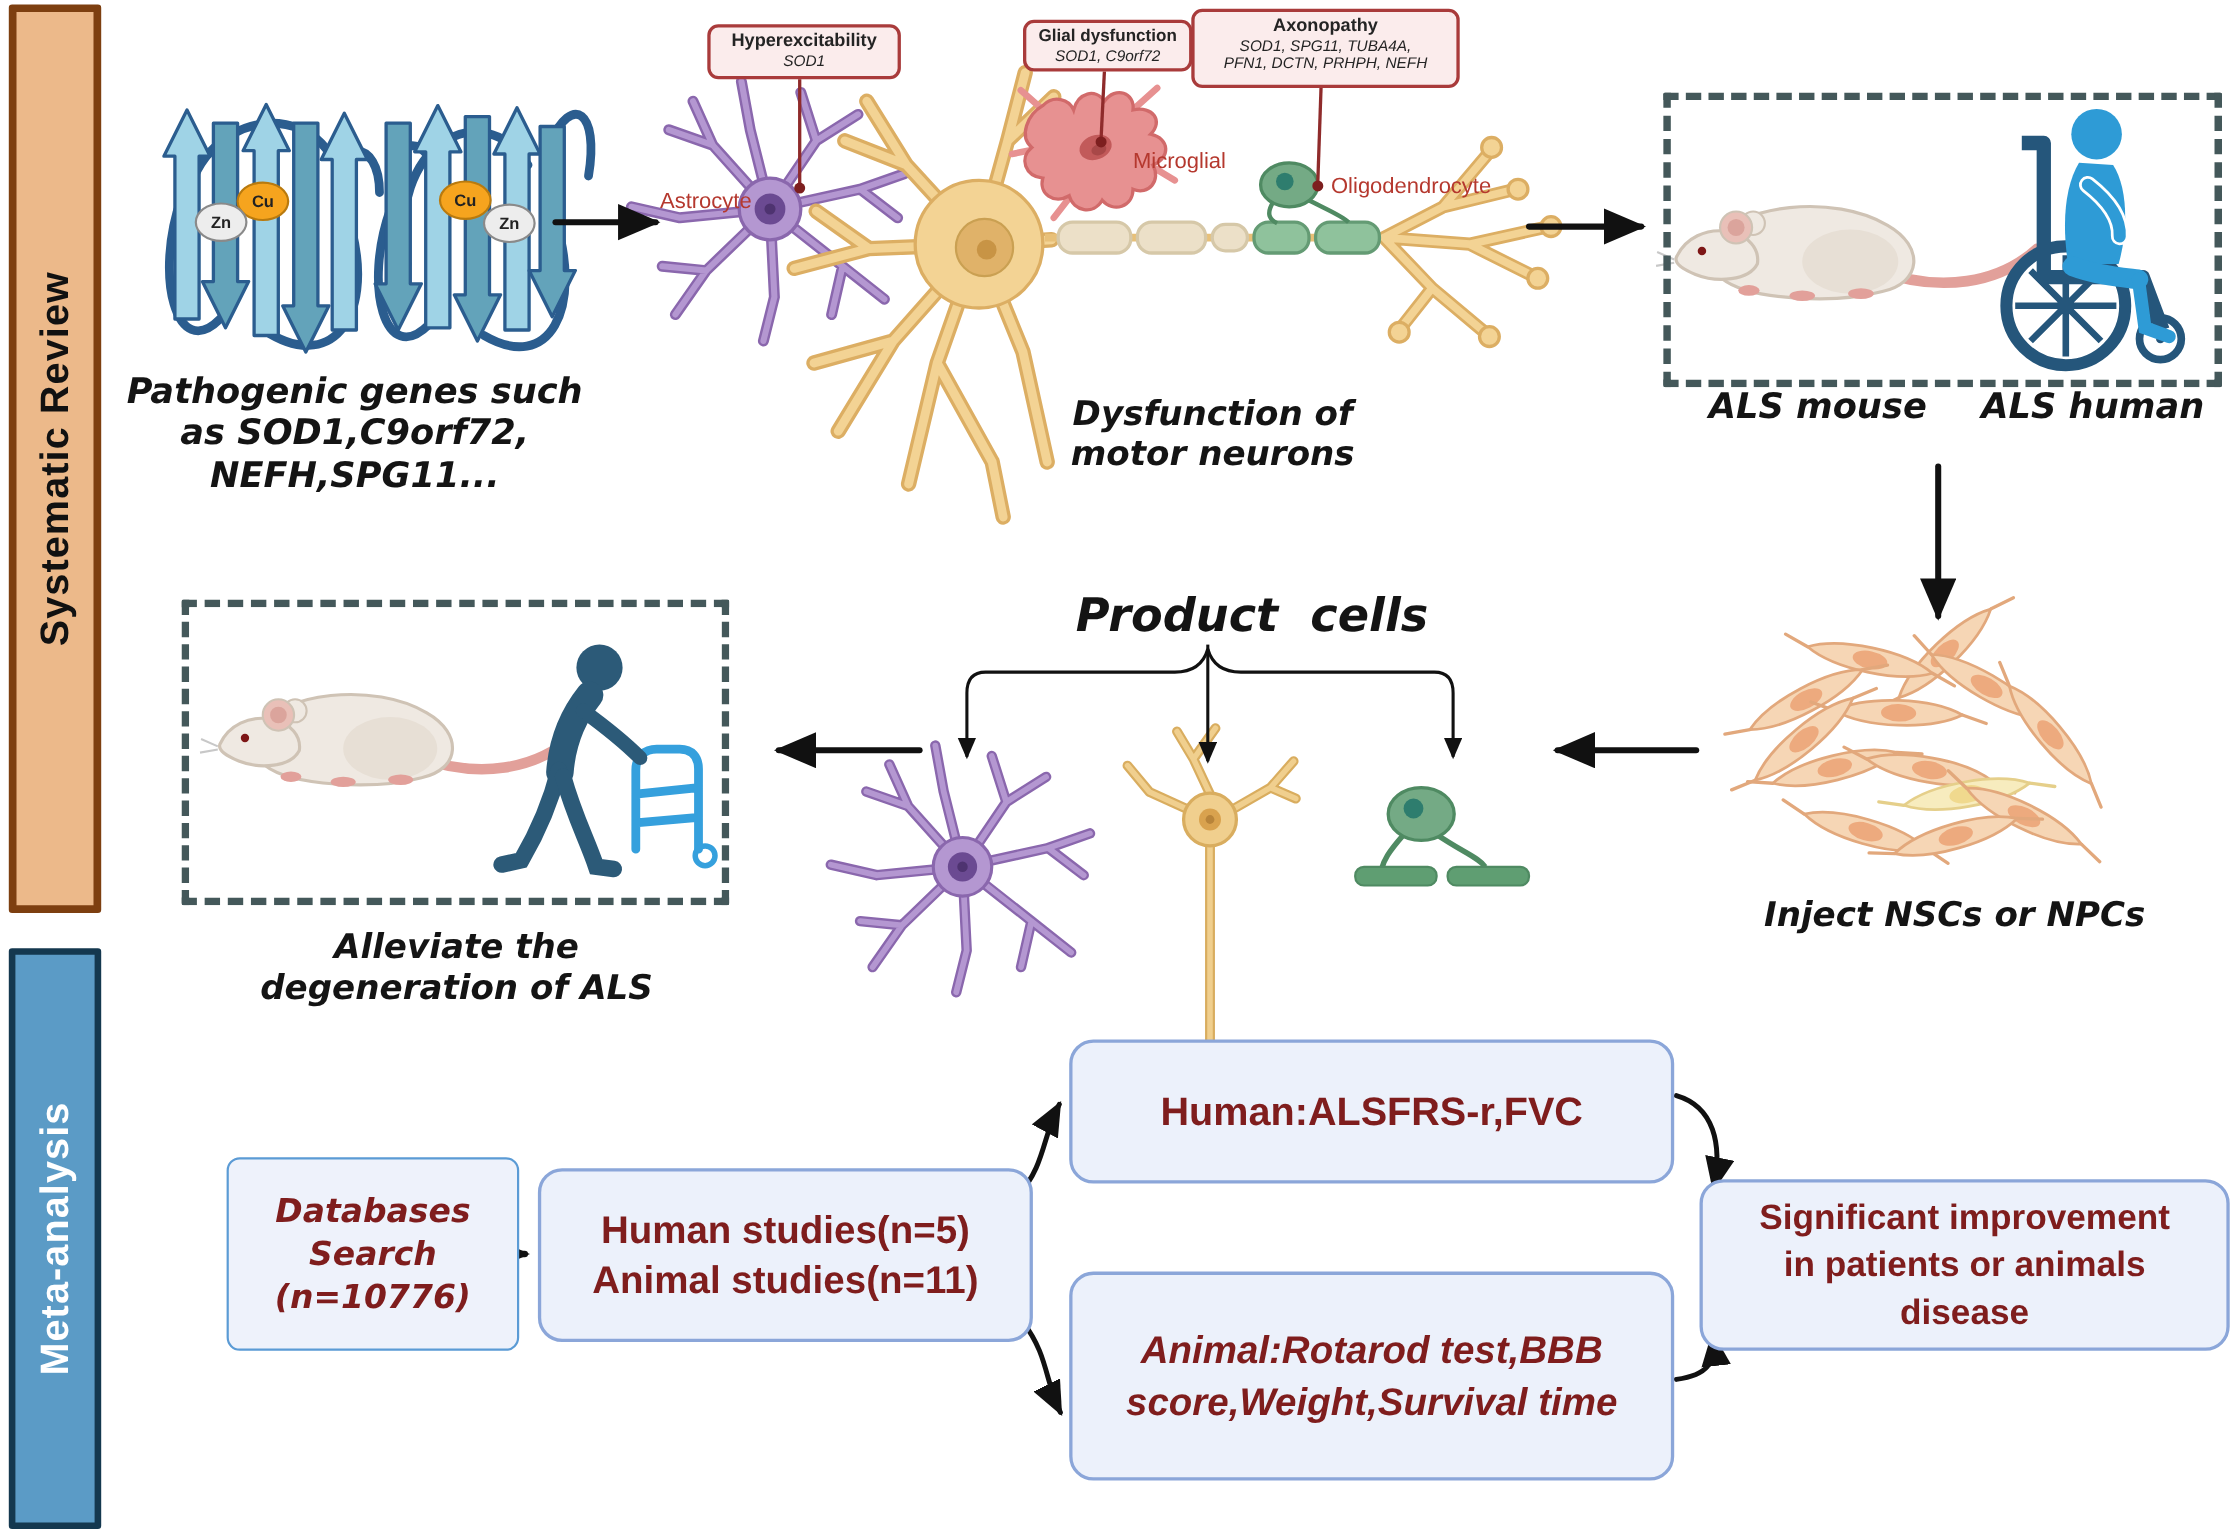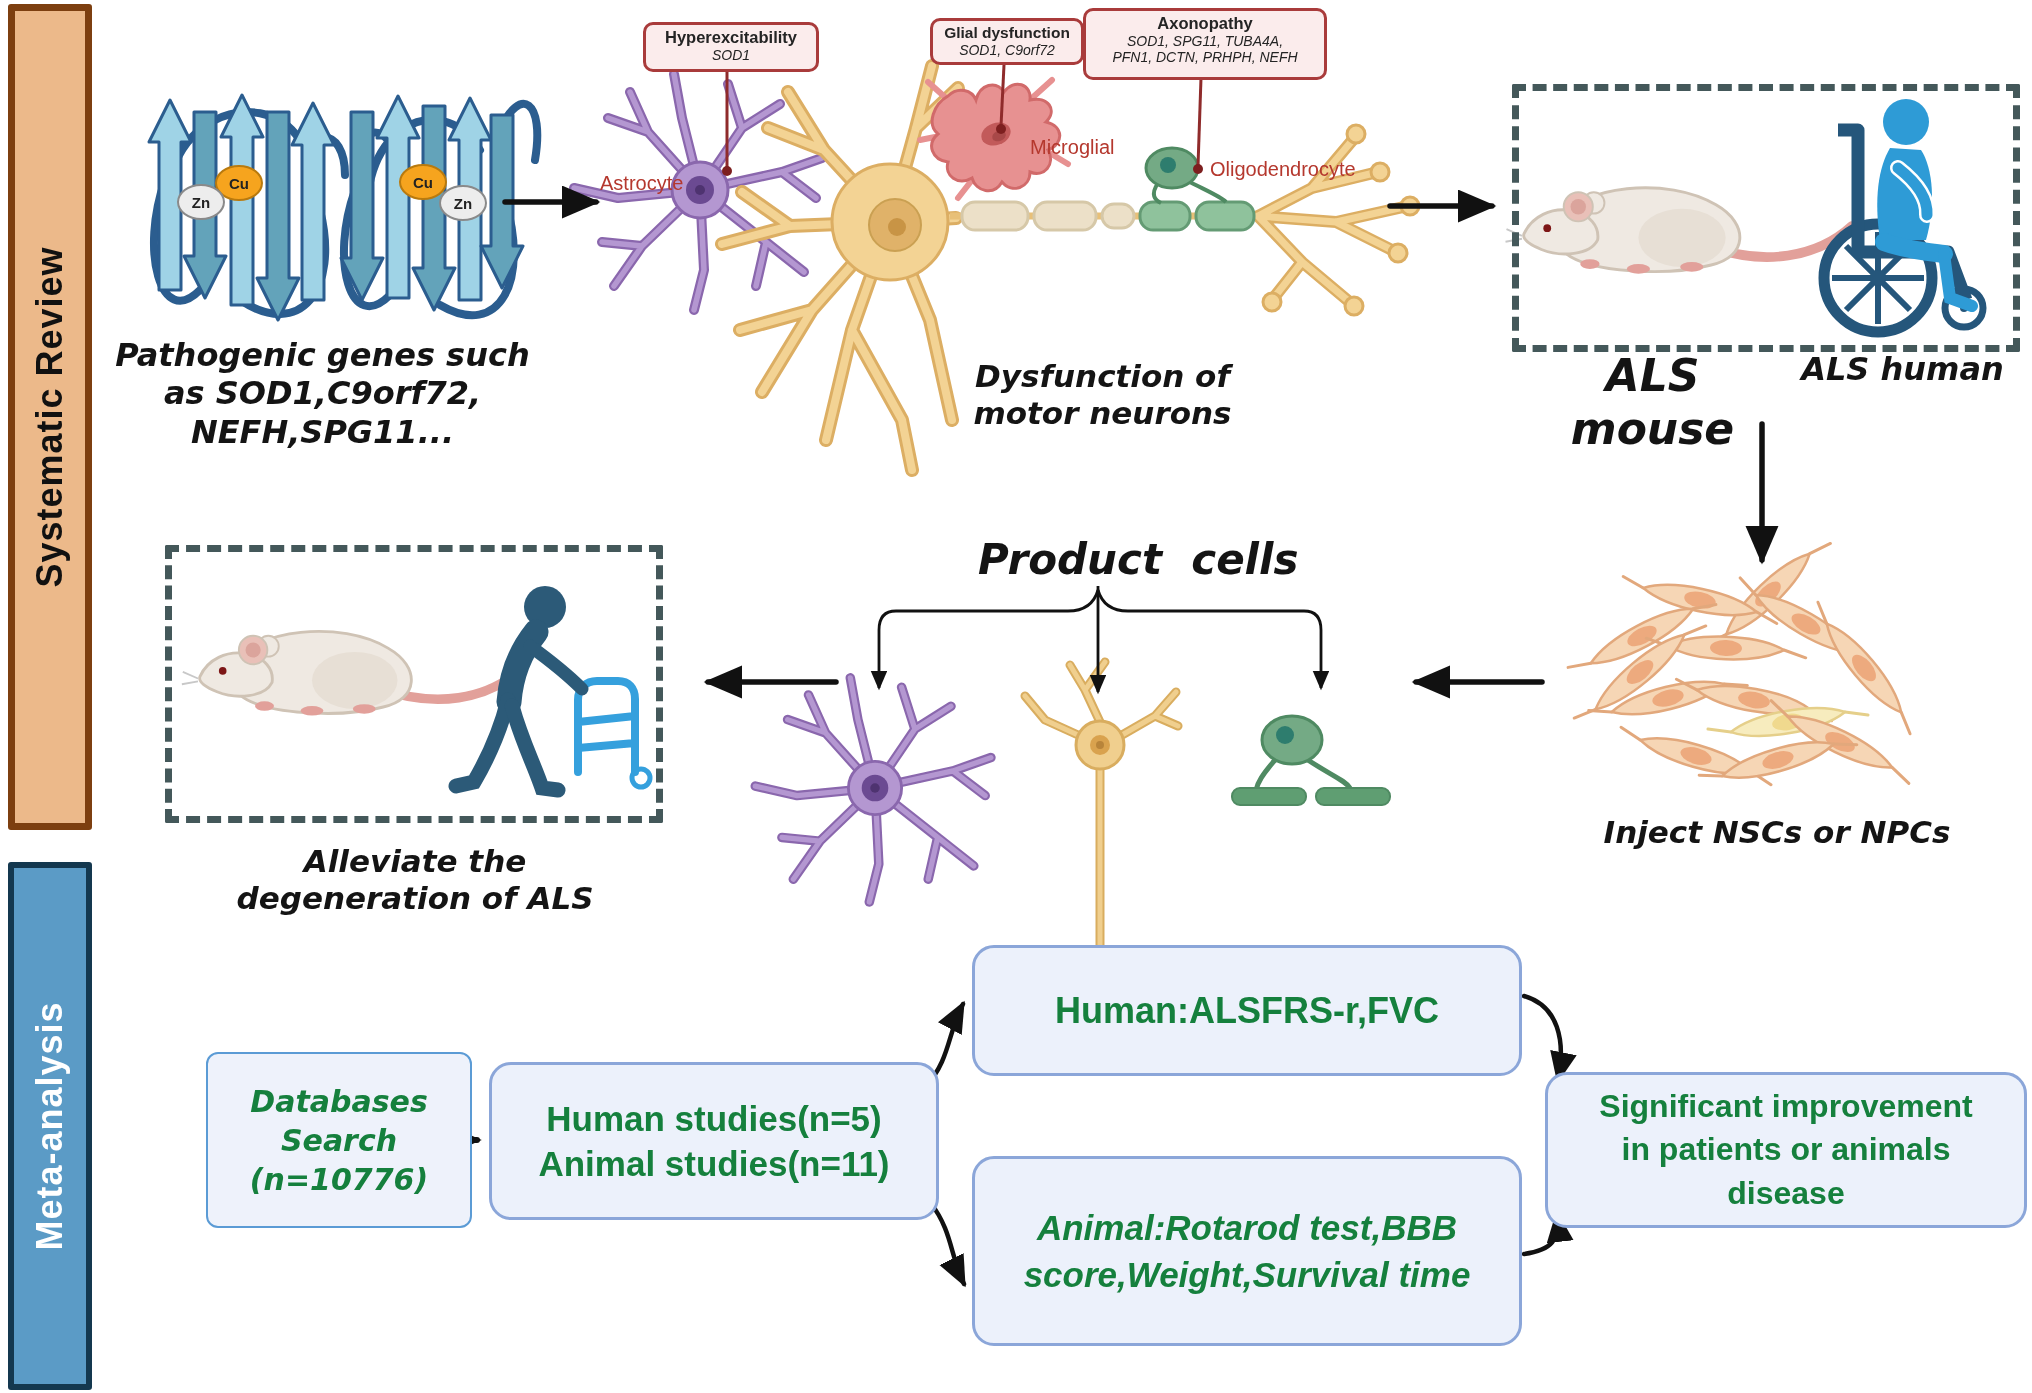--- a/index.html
+++ b/index.html
@@ -24,21 +24,21 @@
 
   .badge { position:absolute; width:48px; height:36px; border-radius:50%; display:flex; align-items:center;
            justify-content:center; font-weight:bold; font-size:15px; color:#222; box-sizing:border-box; }
   .badge.cu { background:#f6a41e; border:2.5px solid #b97a0e; }
   .badge.zn { background:#ededed; border:2.5px solid #8a8a8a; }
 
   .dashbox { position:absolute; box-sizing:border-box; border:7px dashed #44585a; border-radius:2px; }
 
   .flowbox { position:absolute; box-sizing:border-box; background:#ecf1fb; border:3px solid #8ba6d9;
              border-radius:22px; display:flex; align-items:center; justify-content:center; text-align:center;
-             font-weight:bold; color:#15803d; white-space:pre-line; }
+             font-weight:bold; color:#7f1d1d; white-space:pre-line; }
   .flowbox.db { border:2.5px solid #5b9bd5; border-radius:12px; background:#eef2fb;
                 font-family:"DejaVu Sans",sans-serif; font-style:italic; font-size:30px; line-height:1.3; }
   .pre { white-space:pre; }
 </style>
 </head>
 <body>
 
 <div class="canvas">
 
   <svg class="art" width="2032" height="1393" viewBox="0 0 2032 1393">
@@ -302,21 +302,21 @@
   <div class="badge zn" style="left:439px;top:185px;">Zn</div>
 
   <div class="dashbox" style="left:1512px;top:84px;width:508px;height:268px;"></div>
   <div class="dashbox" style="left:165px;top:545px;width:498px;height:278px;"></div>
 
   <div class="caption" style="left:95px;top:336px;width:455px;font-size:32px;">Pathogenic genes such
 as SOD1,C9orf72,
 NEFH,SPG11...</div>
   <div class="caption" style="left:930px;top:358px;width:345px;font-size:31px;">Dysfunction of
 motor neurons</div>
-  <div class="caption" style="left:1540px;top:350px;width:225px;font-size:44px;">ALS mouse</div>
+  <div class="caption" style="left:1540px;top:350px;width:225px;font-size:32px;">ALS mouse</div>
   <div class="caption" style="left:1775px;top:350px;width:255px;font-size:32px;">ALS human</div>
   <div class="caption pre" style="left:978px;top:535px;width:245px;font-size:42px;">Product  cells</div>
   <div class="caption" style="left:1588px;top:814px;width:378px;font-size:31px;">Inject NSCs or NPCs</div>
   <div class="caption" style="left:205px;top:843px;width:420px;font-size:31px;">Alleviate the
 degeneration of ALS</div>
 
   <div class="flowbox db" style="left:178px;top:1052px;width:266px;height:176px;margin-left:28px;">Databases
 Search
 (n=10776)</div>
   <div class="flowbox" style="left:489px;top:1062px;width:450px;height:158px;font-size:35px;line-height:1.3;">Human studies(n=5)

